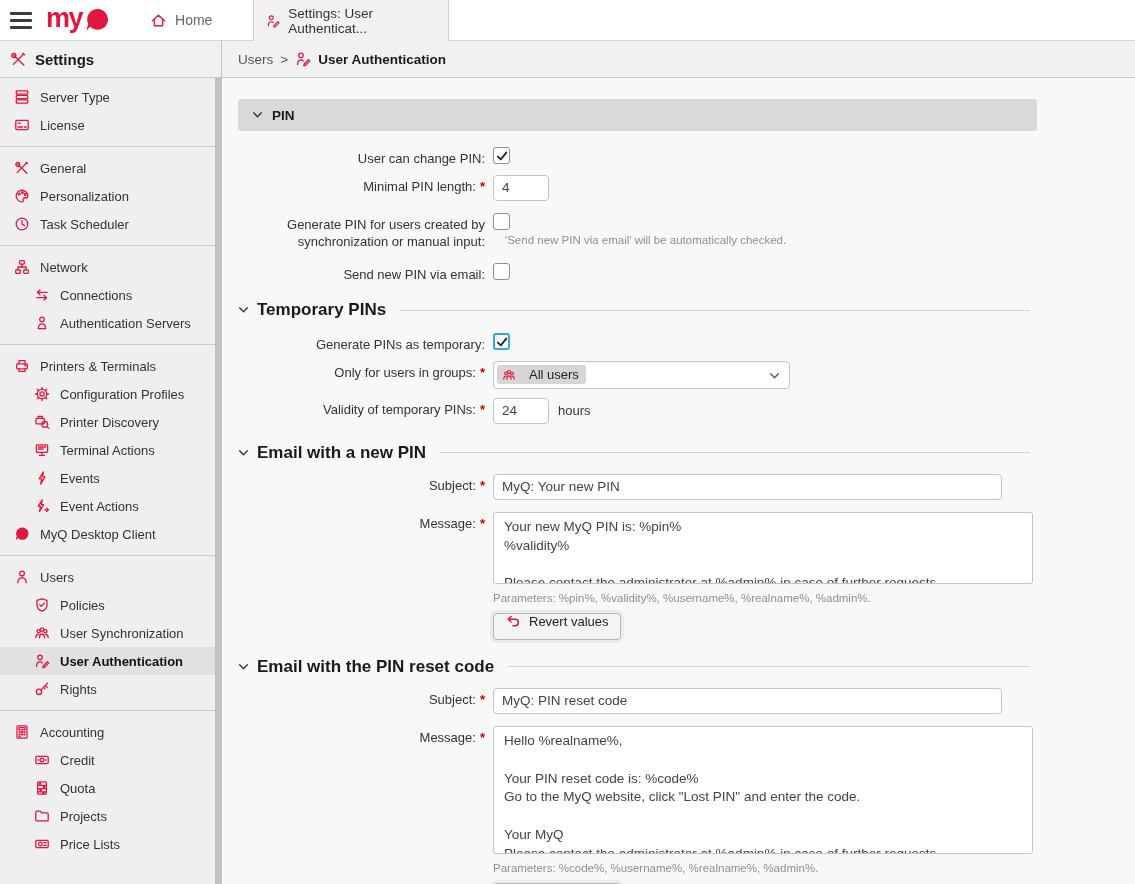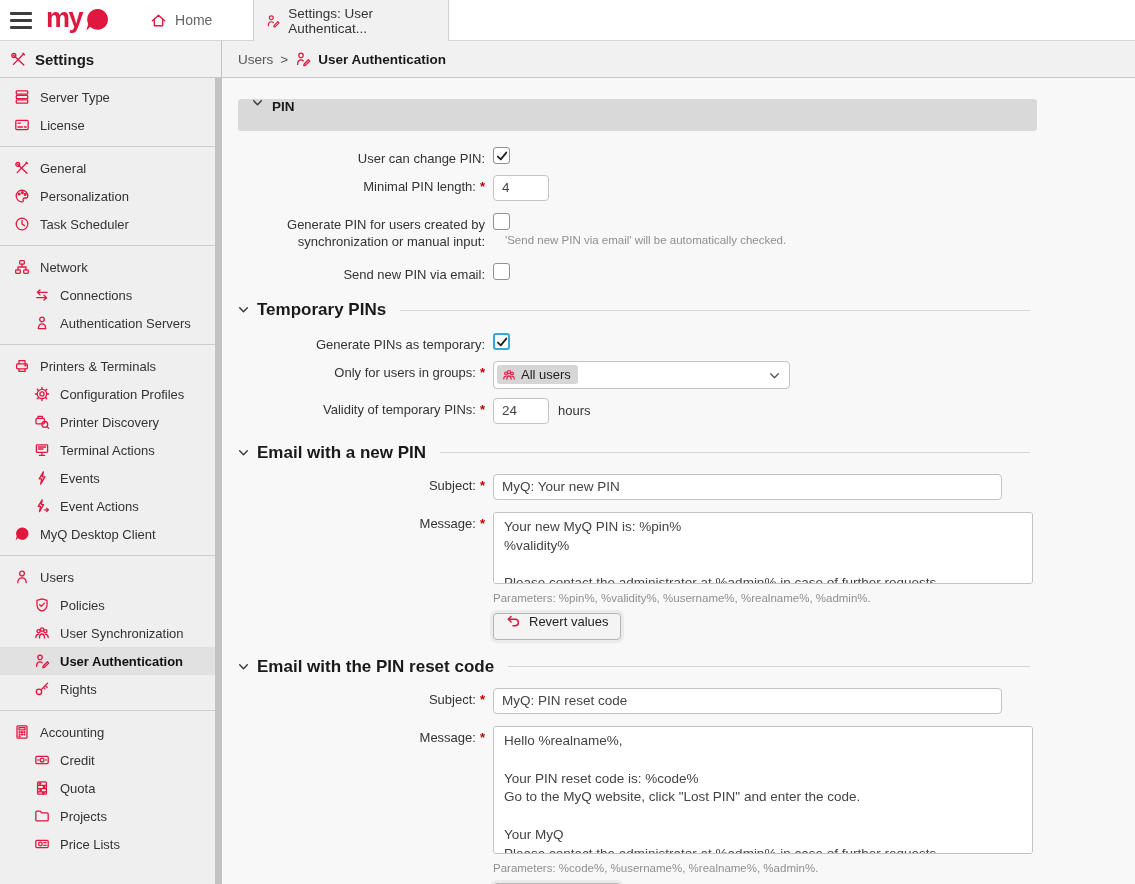--- a/index.html
+++ b/index.html
@@ -35,36 +35,36 @@
 
   
   .sb-item{height:28px;display:flex;align-items:center;gap:10px;padding-left:14px;font-size:13px;color:#333;cursor:pointer;white-space:nowrap;}
   .sb-item.indent{padding-left:34px;}
   .sb-item.selected{background:#e1e1e1;font-weight:bold;color:#111;}
   .sb-divider{height:1px;background:#cccccc;margin:7px 0;}
   .sb-ico{width:16px;height:16px;flex:0 0 16px;}
 
   
   .form-wrap{width:799px;}
-  .pinbar{margin-top:21px;height:32px;background:#d9d9d9;border-radius:3px;display:flex;gap:9px;padding-left:14px;font-weight:bold;font-size:13.5px;color:#1a1a1a;box-sizing:border-box;cursor:pointer;}
+  .pinbar{margin-top:21px;height:32px;background:#d9d9d9;border-radius:3px;display:flex;align-items:center;gap:9px;padding-left:14px;font-weight:bold;font-size:13.5px;color:#1a1a1a;box-sizing:border-box;cursor:pointer;}
   .subhead{display:flex;align-items:center;gap:8px;font-weight:bold;font-size:17px;color:#1a1a1a;cursor:pointer;}
   .subhead .hline{flex:1;height:1px;background:#d4d4d4;margin-left:6px;margin-right:7px;}
   .frow{display:flex;align-items:flex-start;}
   .lbl{width:247px;text-align:right;padding-top:3px;color:#333;line-height:1.35;}
   .req{color:#c00000;margin-left:4px;font-weight:bold;}
   .ctrl{margin-left:8px;display:flex;flex-direction:column;align-items:flex-start;}
   .ctrl-inline{margin-left:8px;display:flex;align-items:center;gap:9px;}
   .cb{width:17px;height:17px;background:#fff;border:1px solid #919191;border-radius:3px;display:inline-flex;align-items:center;justify-content:center;box-sizing:border-box;cursor:pointer;}
   .cb.focused{border:2px solid #35a7dd;}
   input.txt{height:26px;border:1px solid #c3c3c3;border-radius:4px;background:#fff;padding:0 8px;font-family:inherit;font-size:13.5px;color:#444;box-sizing:border-box;outline:none;}
   input.small{width:56px;}
   input.wide{width:509px;}
   textarea.msg{width:540px;border:1px solid #c3c3c3;border-radius:3px;background:#fff;padding:5px 10px;font-family:inherit;font-size:13.5px;color:#444;line-height:1.4;resize:none;box-sizing:border-box;outline:none;}
   .dropdown{position:relative;width:297px;height:28px;border:1px solid #c3c3c3;border-radius:4px;background:#fff;display:flex;align-items:center;padding:0 26px 0 3px;box-sizing:border-box;cursor:pointer;}
-  .chip{display:inline-flex;align-items:center;gap:5px;background:#d6d6d6;border-radius:3px;padding:2px 7px 2px 5px;font-size:13px;color:#222;}
+  .chip{display:inline-flex;align-items:center;gap:13px;background:#d6d6d6;border-radius:3px;padding:2px 7px 2px 5px;font-size:13px;color:#222;}
   .dd-chev{position:absolute;right:9px;top:10px;}
   .hint{color:#8f8f8f;font-size:11.5px;}
   .suffix{color:#333;font-size:13px;}
   button.revert{display:inline-flex;align-items:flex-start;gap:8px;height:27px;padding:0 12px;background:#f4f4f4;border:1px solid #b5b5b5;border-radius:4px;box-shadow:0 0 0 3px rgba(0,0,0,0.05);font-family:inherit;font-size:13px;color:#222;cursor:pointer;}
 </style>
 </head>
 <body>
 
 <div class="tabbar">
   <div class="hamburger">

